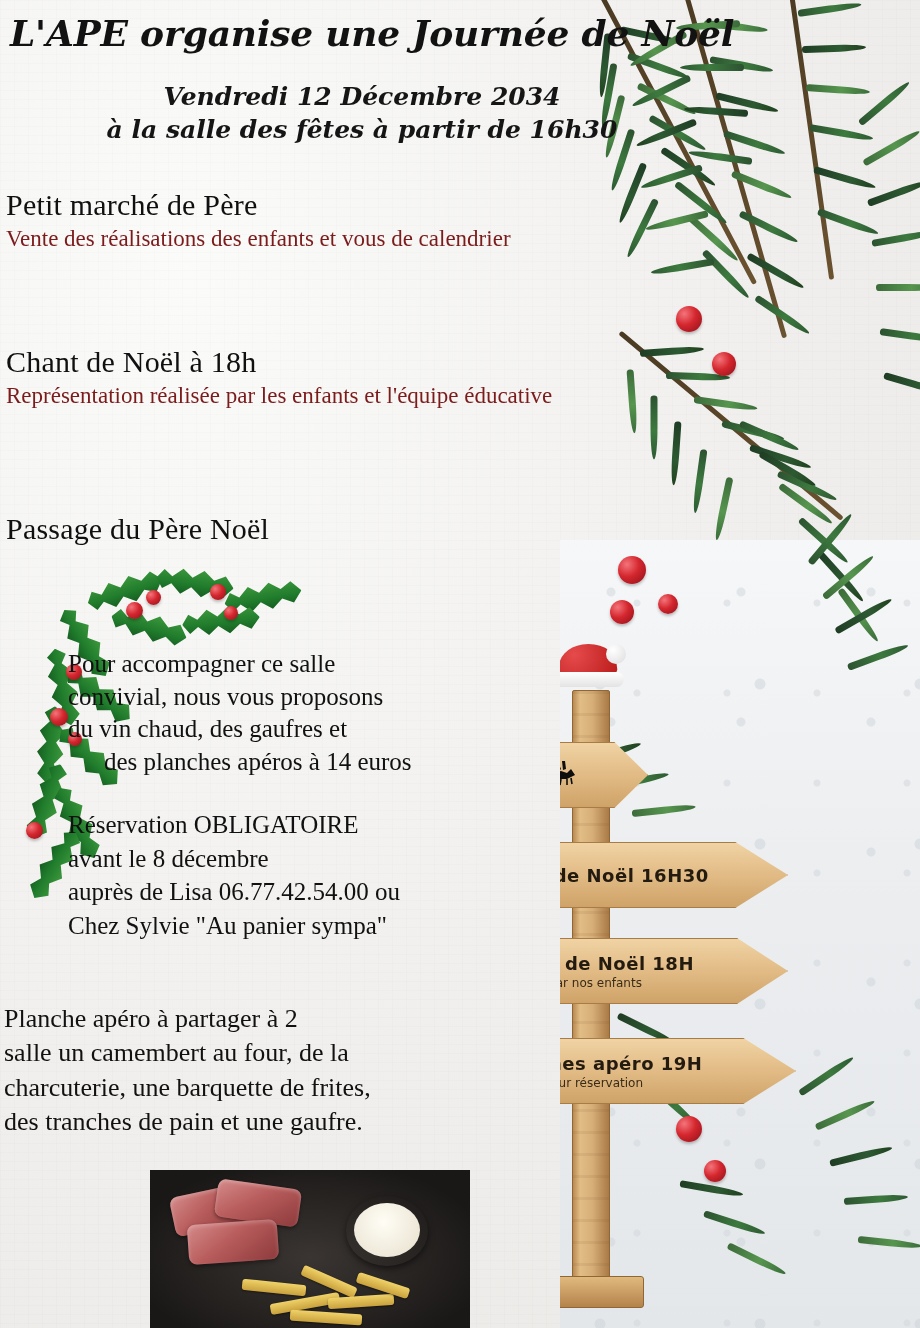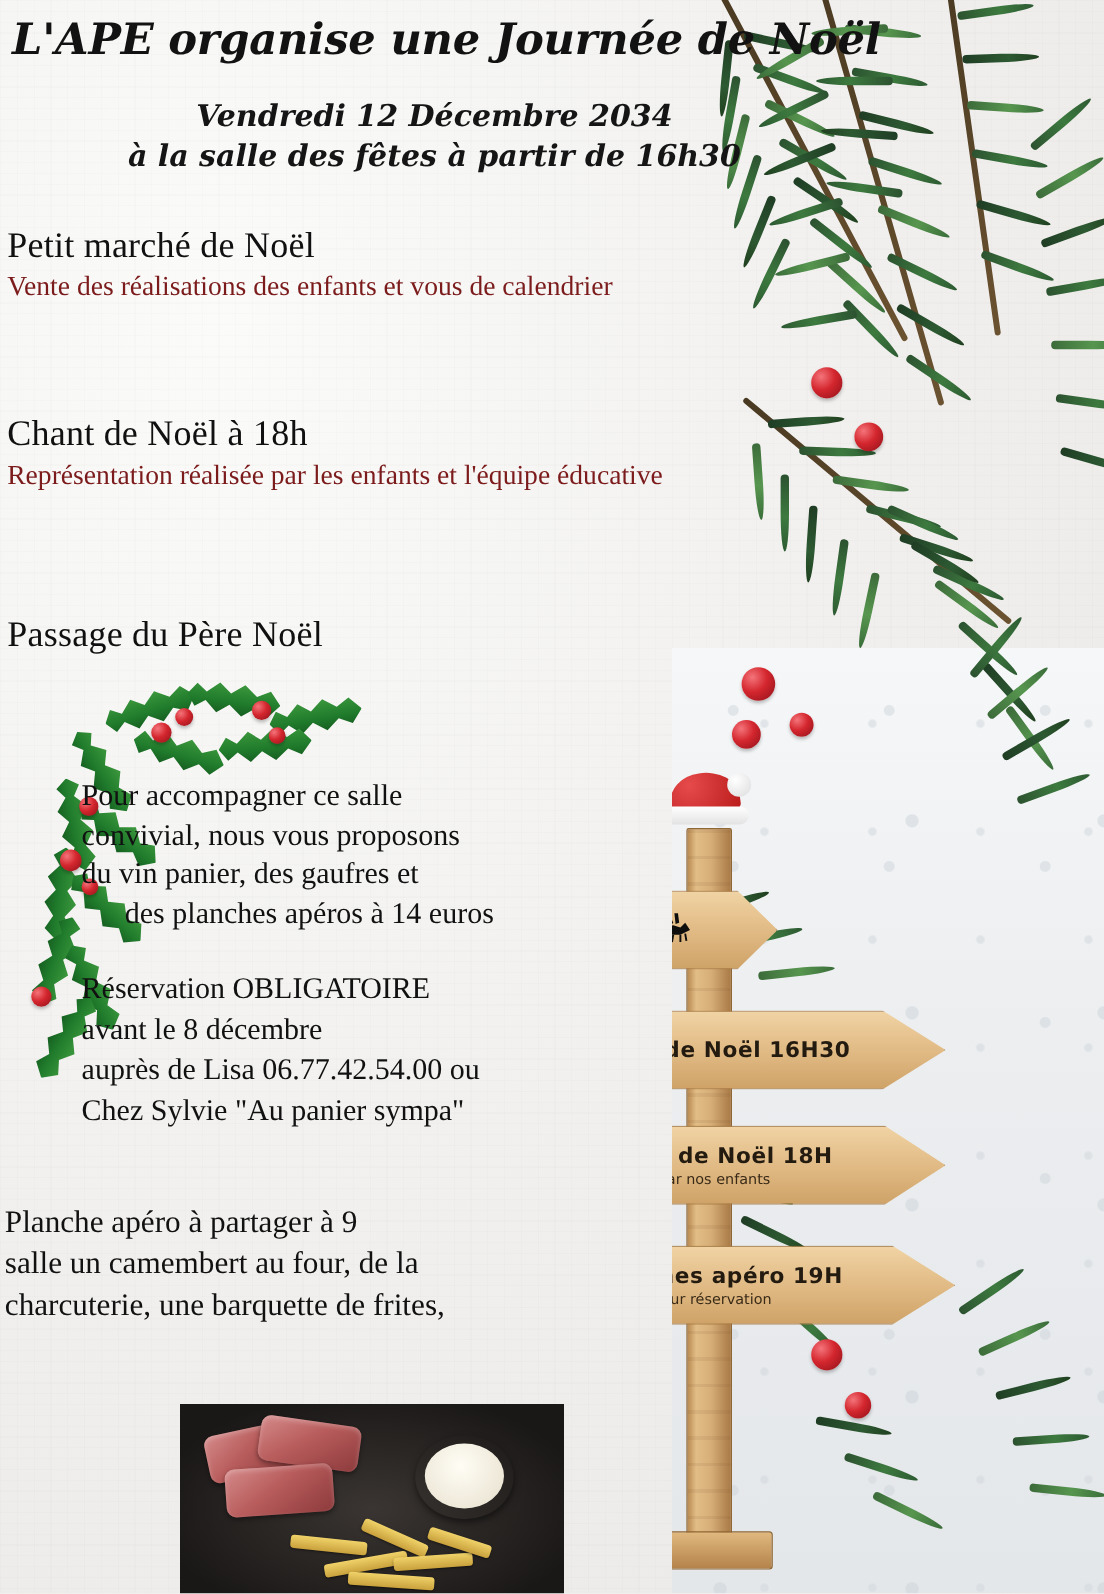--- a/index.html
+++ b/index.html
@@ -556,51 +556,52 @@
   </div>
 
   <div class="title">L'APE organise une Journée de Noël</div>
 
   <div class="subtitle">
     <div>Vendredi 12 Décembre 2034</div>
     <div>à la salle des fêtes à partir de 16h30</div>
   </div>
 
   <div class="sec" id="sec-marche">
-    <h2>Petit marché de Noël</h2>
+    <h2>Petit marché de Père</h2>
     <p>Vente des réalisations des enfants et vous de calendrier</p>
   </div>
 
   <div class="sec" id="sec-chant">
     <h2>Chant de Noël à 18h</h2>
     <p>Représentation réalisée par les enfants et l'équipe éducative</p>
   </div>
 
   <div class="sec" id="sec-pere">
     <h2>Passage du Père Noël</h2>
   </div>
 
   <div class="para-conviv">
     <span>Pour accompagner ce salle</span><br>
     <span>convivial, nous vous proposons</span><br>
-    <span>du vin panier, des gaufres et</span><br>
+    <span>du vin chaud, des gaufres et</span><br>
     <span class="indent1">des planches apéros à 14 euros</span>
   </div>
 
   <div class="para-resa">
     <span>Réservation OBLIGATOIRE</span><br>
     <span>avant le 8 décembre</span><br>
     <span>auprès de Lisa 06.77.42.54.00 ou</span><br>
     <span>Chez Sylvie  "Au panier sympa"</span>
   </div>
 
   <div class="para-planche">
-    <span>Planche apéro à partager à 9</span><br>
+    <span>Planche apéro à partager à 2</span><br>
     <span>salle un camembert au four, de la</span><br>
     <span>charcuterie, une barquette de frites,</span><br>
+    <span>des tranches de pain et une gaufre.</span>
   </div>
 
   <div class="photo">
     <div class="plate"></div>
     <div class="meat" style="left:22px; top:20px; width:76px; height:40px; transform:rotate(-12deg);"></div>
     <div class="meat" style="left:66px; top:14px; width:84px; height:38px; transform:rotate(8deg);"></div>
     <div class="meat" style="left:38px; top:52px; width:90px; height:40px; transform:rotate(-4deg);"></div>
     <div class="bowl">
       <div class="bowl-inner"></div>
     </div>

